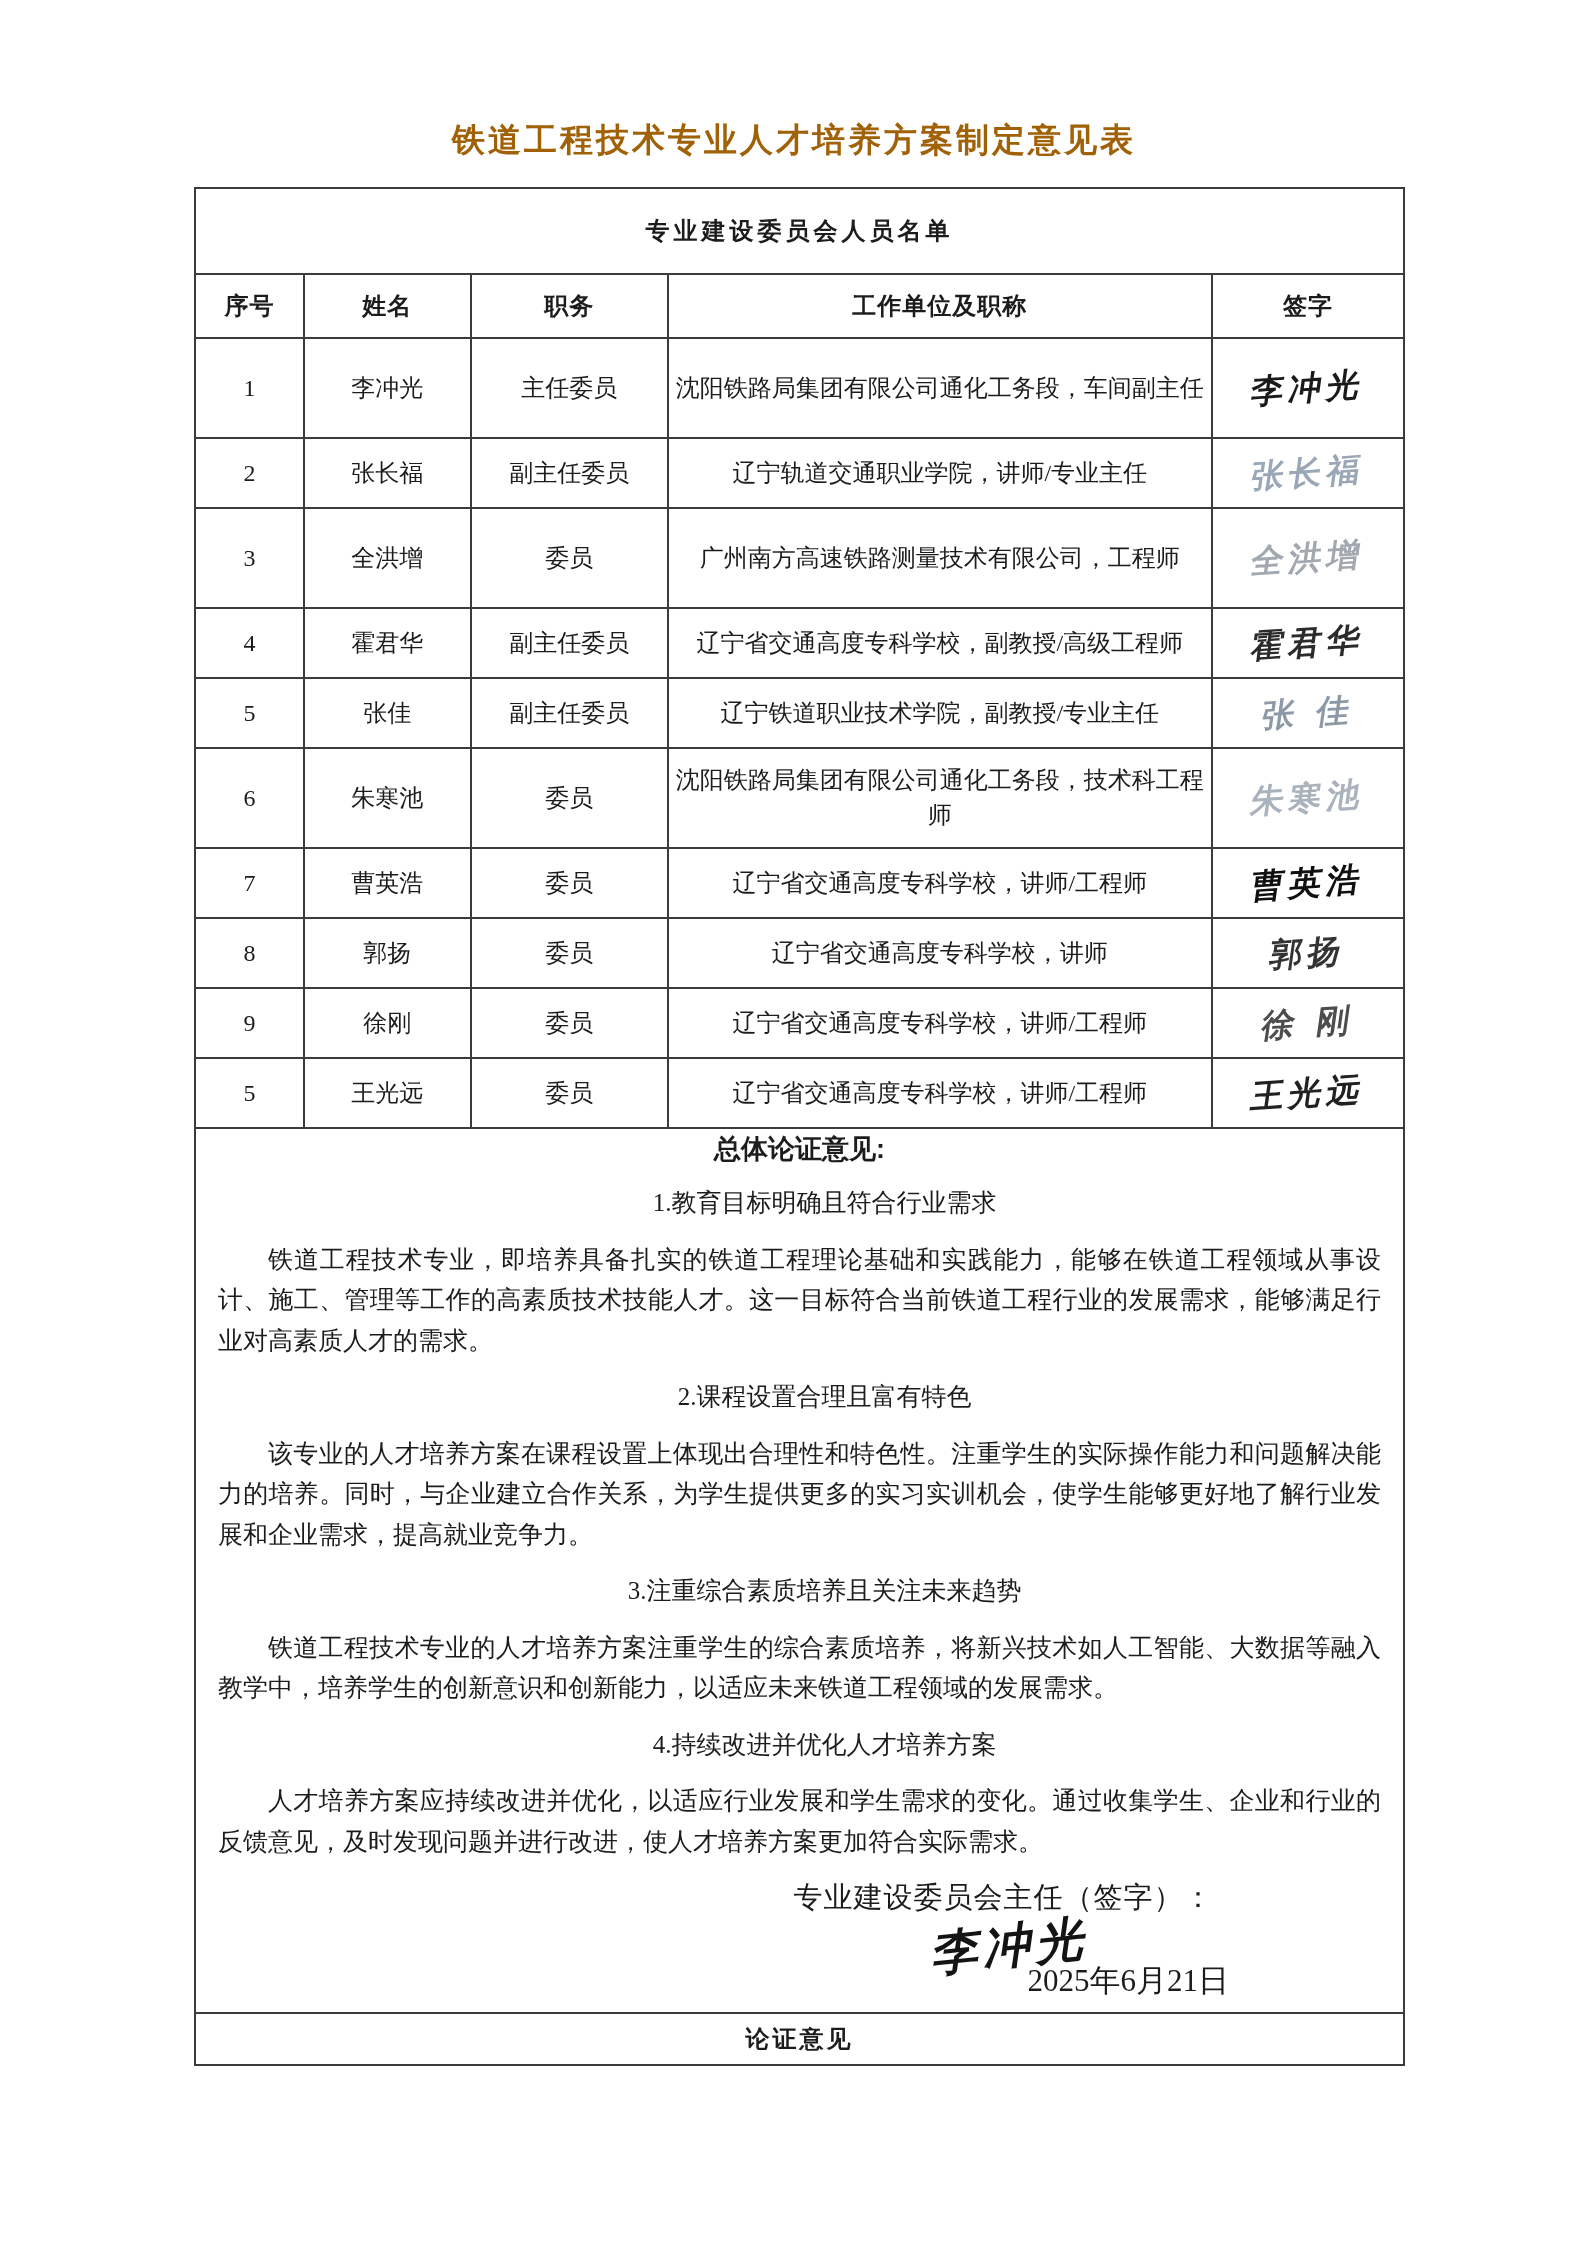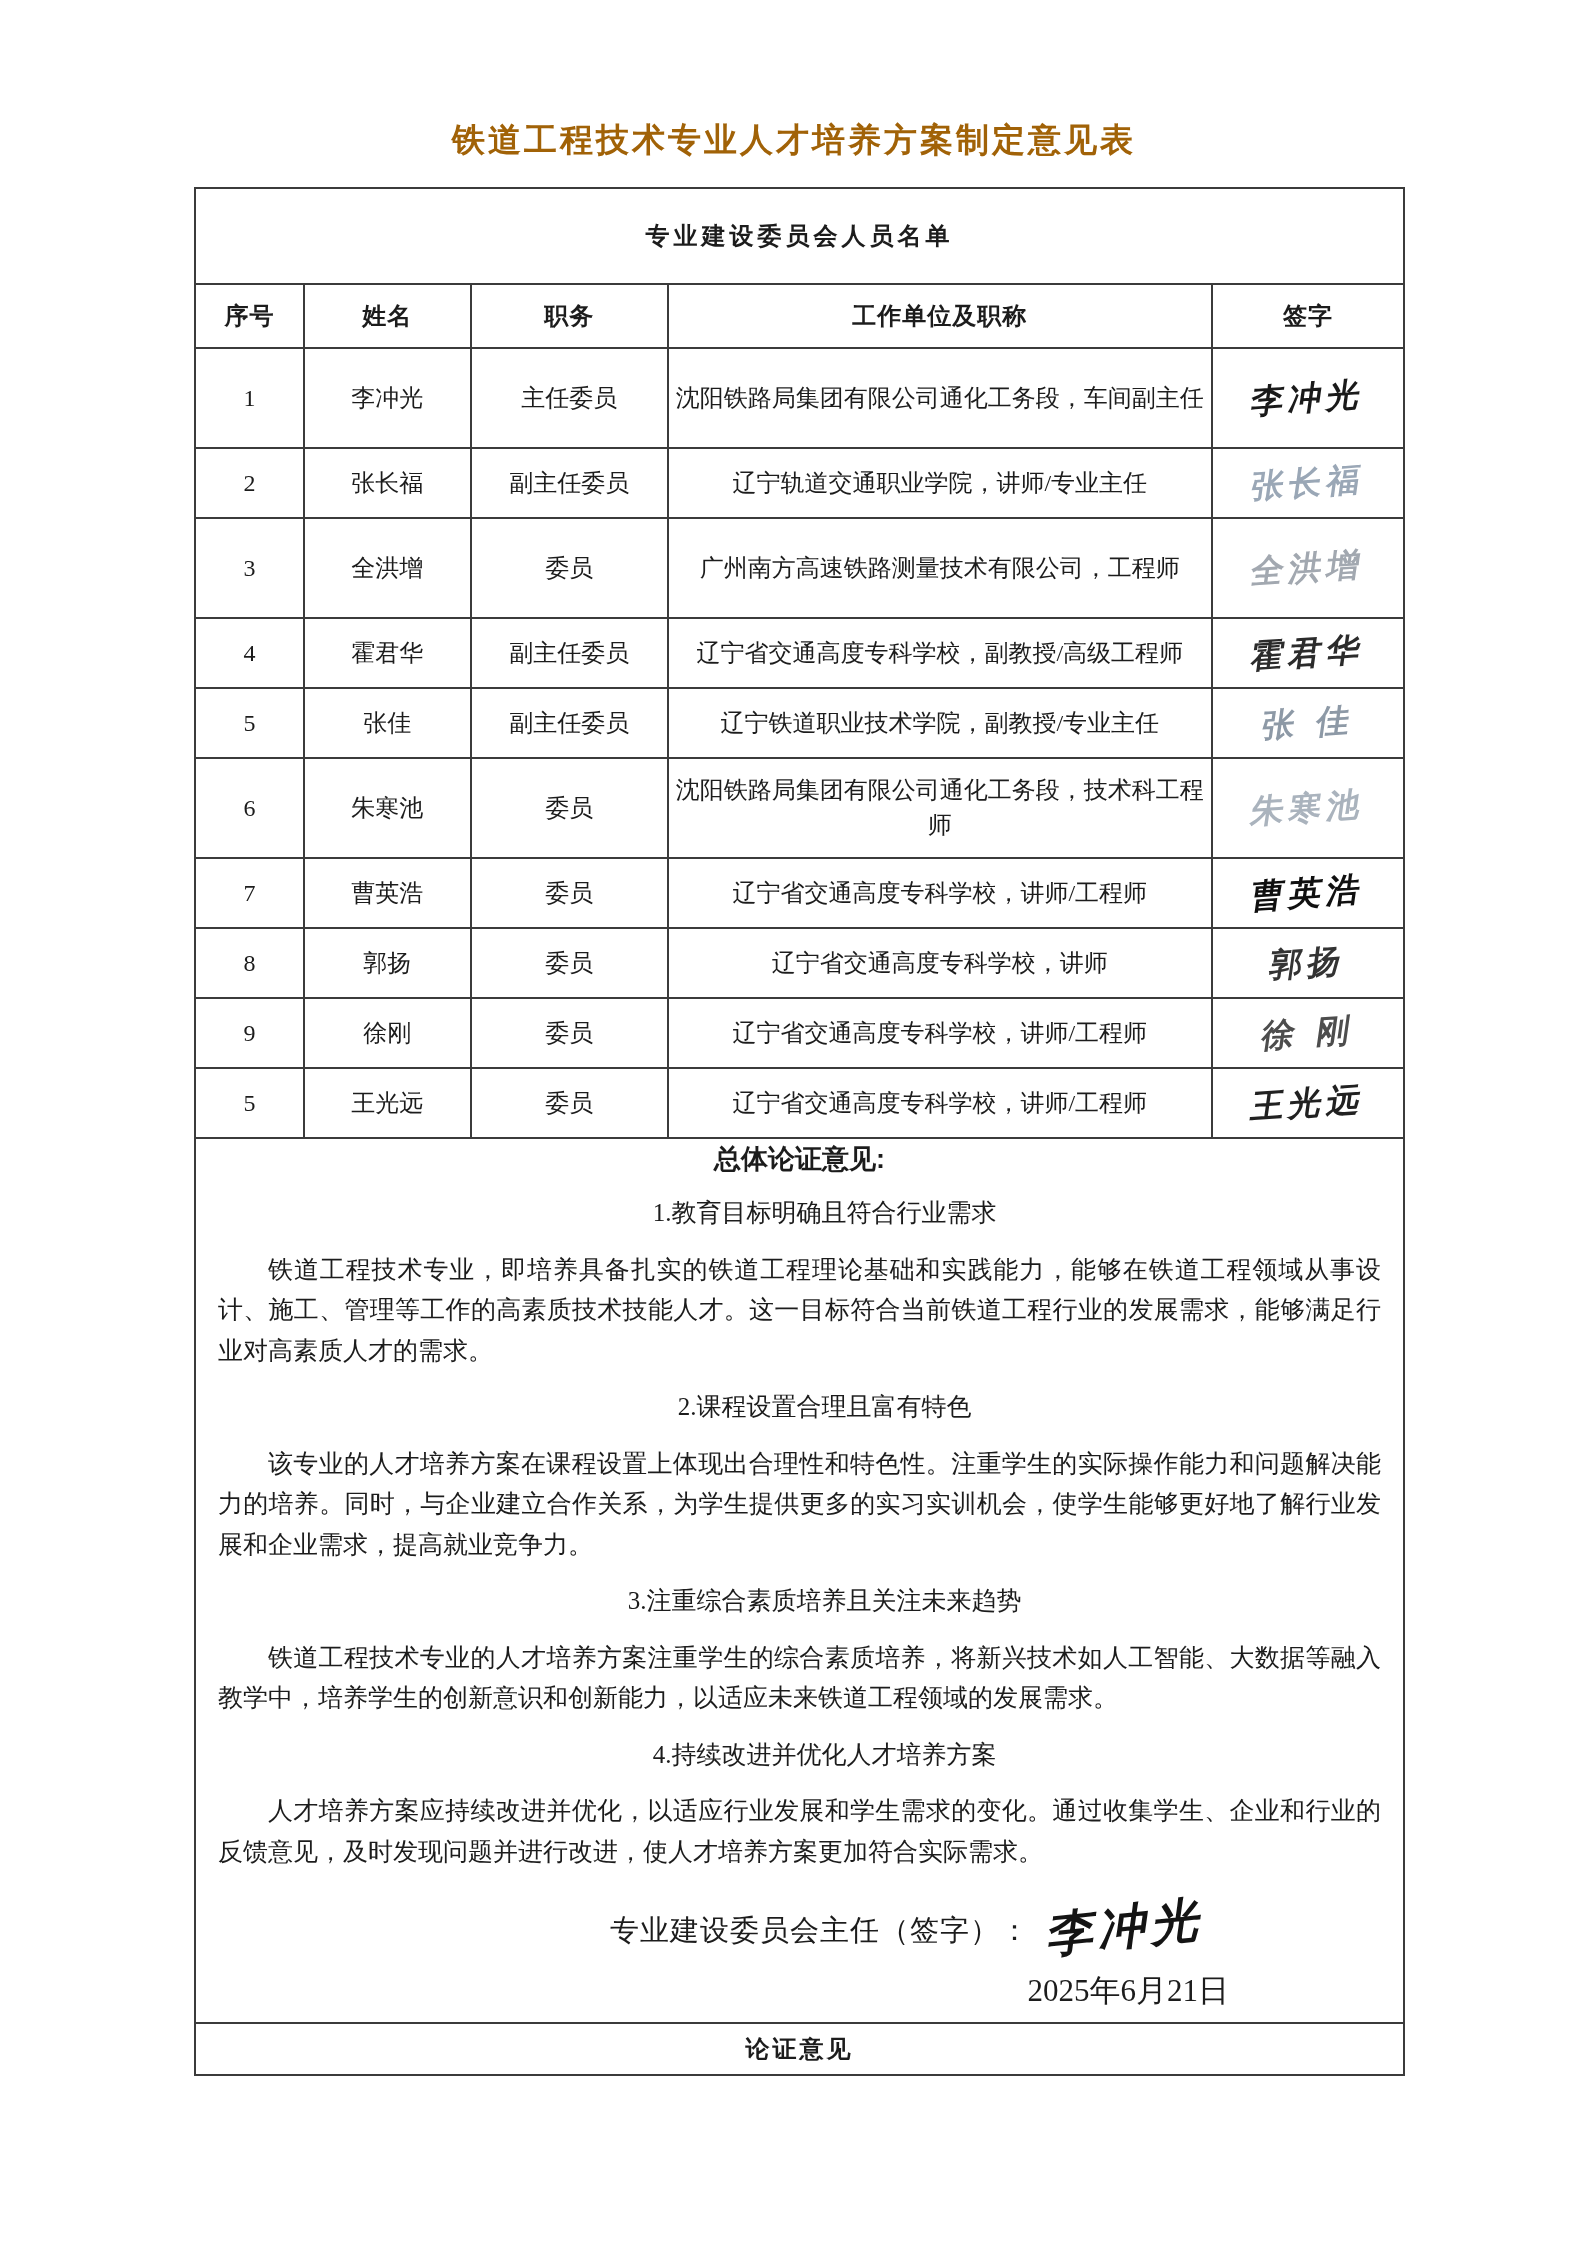--- a/index.html
+++ b/index.html
@@ -34,21 +34,21 @@
   table.outer td {
     border: 1px solid #3b3b3b;
     text-align: center;
     vertical-align: middle;
     font-size: 24px;
     padding: 2px 6px;
     overflow: hidden;
   }
 
   .subtitle-cell {
-    height: 96px;
+    height: 86px;
     font-family: "Liberation Sans", sans-serif;
     font-weight: bold;
     font-size: 29px;
     letter-spacing: 4px;
   }
   .head-row td {
     height: 64px;
     font-weight: bold;
     font-size: 25px;
     letter-spacing: 1px;
@@ -85,20 +85,21 @@
     text-indent: 2em;
   }
   .op-b { text-align: justify; }
 
   .sign-line {
     margin-top: 12px;
     padding-left: 408px;
     height: 86px;
     display: flex;
     align-items: center;
+    flex-direction: column;
   }
   .sign-label { font-size: 29px; letter-spacing: 1px; }
   .signature.main {
     font-size: 48px;
     margin-left: 18px;
     transform: rotate(-6deg) skewX(-14deg);
     position: relative;
     top: -4px;
   }
   .date-line {

